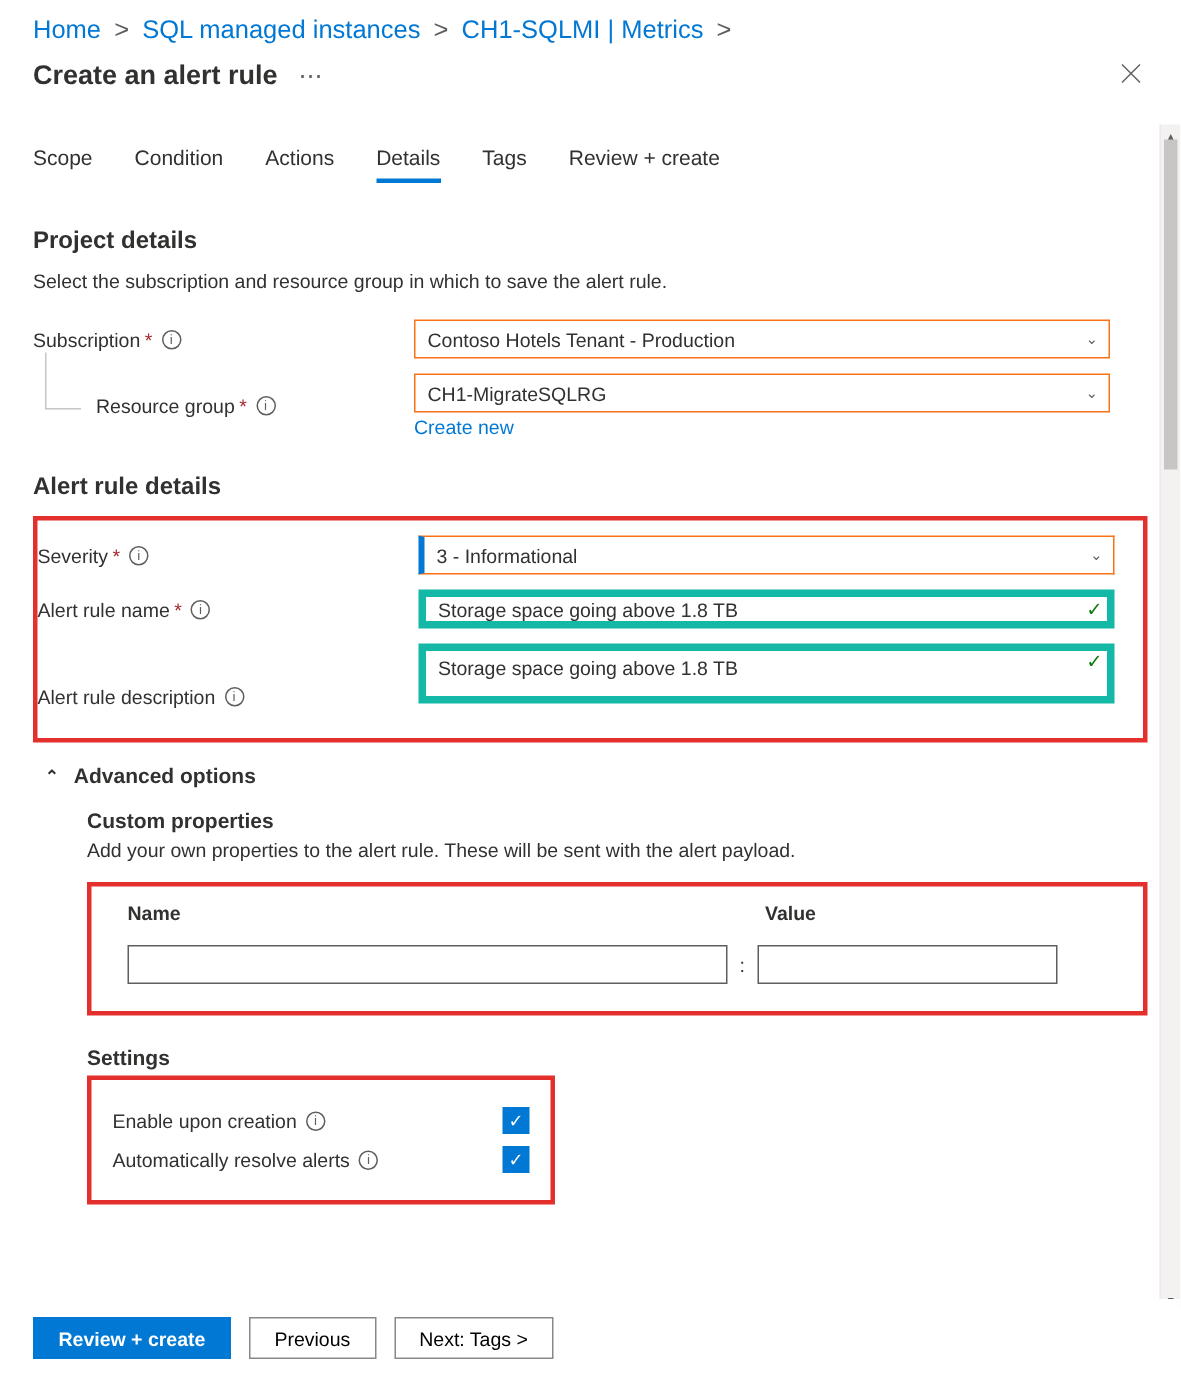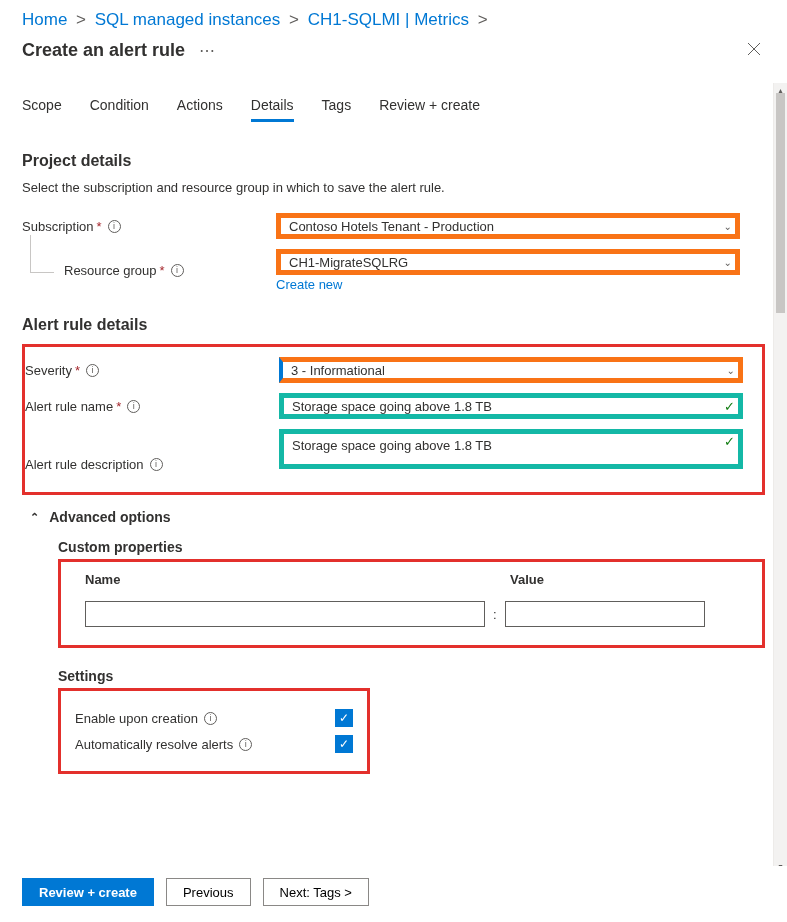--- a/index.html
+++ b/index.html
@@ -166,21 +166,21 @@
     line-height: 1;
   }
 
   .control {
     flex: 1;
     max-width: 464px;
   }
   .select-box, .text-input {
     width: 100%;
     height: 26px;
-    border: 5px solid #f97316;
+    border: 1px solid #f97316;
     padding: 0 28px 0 8px;
     font-size: 13px;
     background: #fff;
     position: relative;
     font-family: inherit;
     color: #323130;
   }
   .select-wrap {
     position: relative;
   }
@@ -445,20 +445,21 @@
     </div>
   </div>
 
   <div class="adv-header">
     <span class="chev-up">⌃</span>
     <span>Advanced options</span>
   </div>
 
   <div class="adv-body">
     <p class="sub-title">Custom properties</p>
+    <p class="sub-desc">Add your own properties to the alert rule. These will be sent with the alert payload.</p>
 
     <div class="props-box">
       <div class="props-header">
         <span class="col-name">Name</span>
         <span>Value</span>
       </div>
       <div class="props-row">
         <input class="in-name" style="">
         <span class="colon">:</span>
         <input class="in-value" style="">

